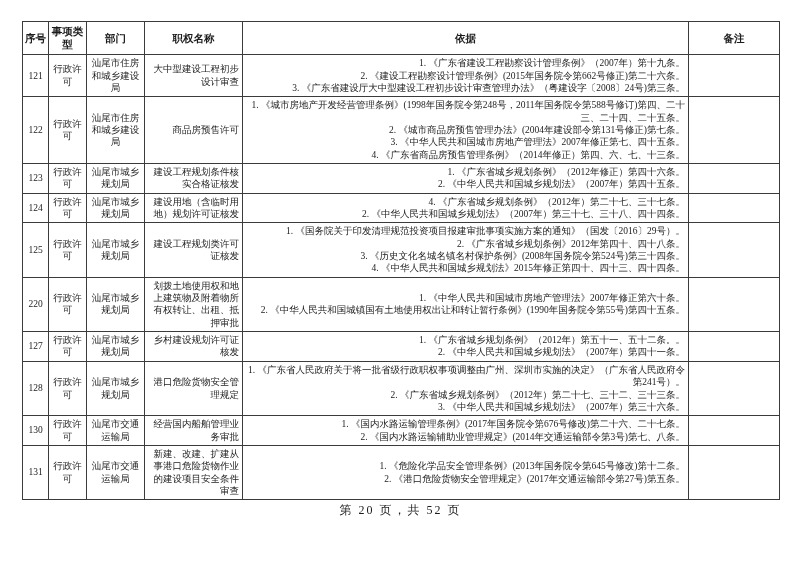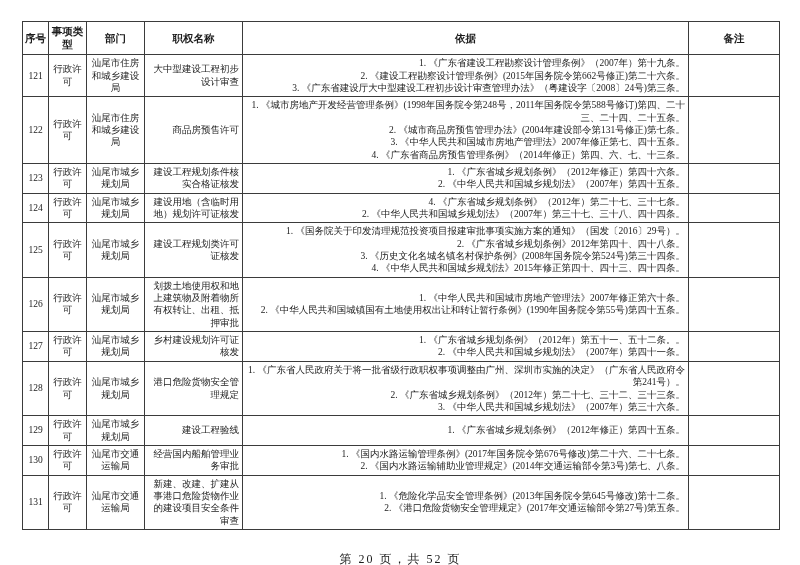--- a/index.html
+++ b/index.html
@@ -36,21 +36,21 @@
     line-height: 1.3;
     padding: 2px 3px;
   }
   td.c-no, td.c-type, td.c-dept { text-align: center; }
   td.c-name { text-align: right; padding: 2px 4px; }
   td.c-basis { text-align: right; padding: 2px 5px; }
   td.c-remark { }
   .basis-line { margin: 0; }
   .footer {
     width: 757px;
-    margin: 21px 0 0 22px;
+    margin: 2px 0 0 22px;
     text-align: center;
     font-size: 12px;
     letter-spacing: 2px;
   }
 </style>
 </head>
 <body>
 
 <div class="page">
 
@@ -128,21 +128,21 @@
           <td class="c-name">建设工程规划类许可证核发</td>
           <td class="c-basis">
             <div class="basis-line">1. 《国务院关于印发清理规范投资项目报建审批事项实施方案的通知》（国发〔2016〕29号）。</div>
             <div class="basis-line">2. 《广东省城乡规划条例》2012年第四十、四十八条。</div>
             <div class="basis-line">3. 《历史文化名城名镇名村保护条例》(2008年国务院令第524号)第三十四条。</div>
             <div class="basis-line">4. 《中华人民共和国城乡规划法》2015年修正第四十、四十三、四十四条。</div>
           </td>
           <td class="c-remark"></td>
         </tr>
         <tr>
-          <td class="c-no">126</td>
+          <td class="c-no">220</td>
           <td class="c-type">行政许可</td>
           <td class="c-dept">汕尾市城乡规划局</td>
           <td class="c-name">划拨土地使用权和地上建筑物及附着物所有权转让、出租、抵押审批</td>
           <td class="c-basis">
             <div class="basis-line">1. 《中华人民共和国城市房地产管理法》2007年修正第六十条。</div>
             <div class="basis-line">2. 《中华人民共和国城镇国有土地使用权出让和转让暂行条例》(1990年国务院令第55号)第四十五条。</div>
           </td>
           <td class="c-remark"></td>
         </tr>
         <tr>
@@ -162,30 +162,20 @@
           <td class="c-dept">汕尾市城乡规划局</td>
           <td class="c-name">港口危险货物安全管理规定</td>
           <td class="c-basis">
             <div class="basis-line">1. 《广东省人民政府关于将一批省级行政职权事项调整由广州、深圳市实施的决定》（广东省人民政府令第241号）。</div>
             <div class="basis-line">2. 《广东省城乡规划条例》（2012年）第二十七、三十二、三十三条。</div>
             <div class="basis-line">3. 《中华人民共和国城乡规划法》（2007年）第三十六条。</div>
           </td>
           <td class="c-remark"></td>
         </tr>
         <tr>
-          <td class="c-no">129</td>
-          <td class="c-type">行政许可</td>
-          <td class="c-dept">汕尾市城乡规划局</td>
-          <td class="c-name">建设工程验线</td>
-          <td class="c-basis">
-            <div class="basis-line">1. 《广东省城乡规划条例》（2012年修正）第四十五条。</div>
-          </td>
-          <td class="c-remark"></td>
-        </tr>
-        <tr>
           <td class="c-no">130</td>
           <td class="c-type">行政许可</td>
           <td class="c-dept">汕尾市交通运输局</td>
           <td class="c-name">经营国内船舶管理业务审批</td>
           <td class="c-basis">
             <div class="basis-line">1. 《国内水路运输管理条例》(2017年国务院令第676号修改)第二十六、二十七条。</div>
             <div class="basis-line">2. 《国内水路运输辅助业管理规定》(2014年交通运输部令第3号)第七、八条。</div>
           </td>
           <td class="c-remark"></td>
         </tr>

